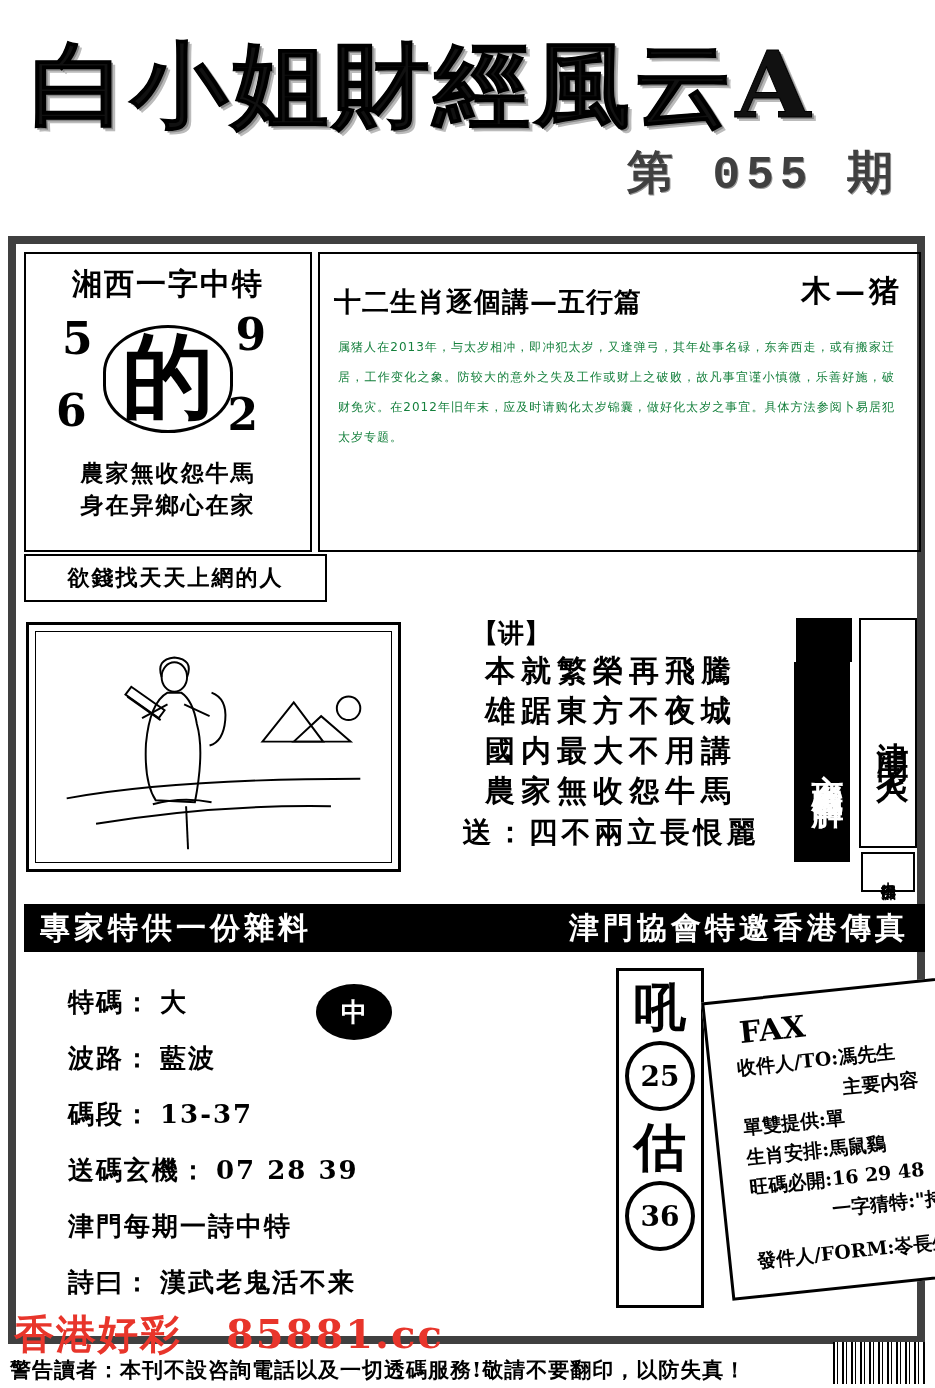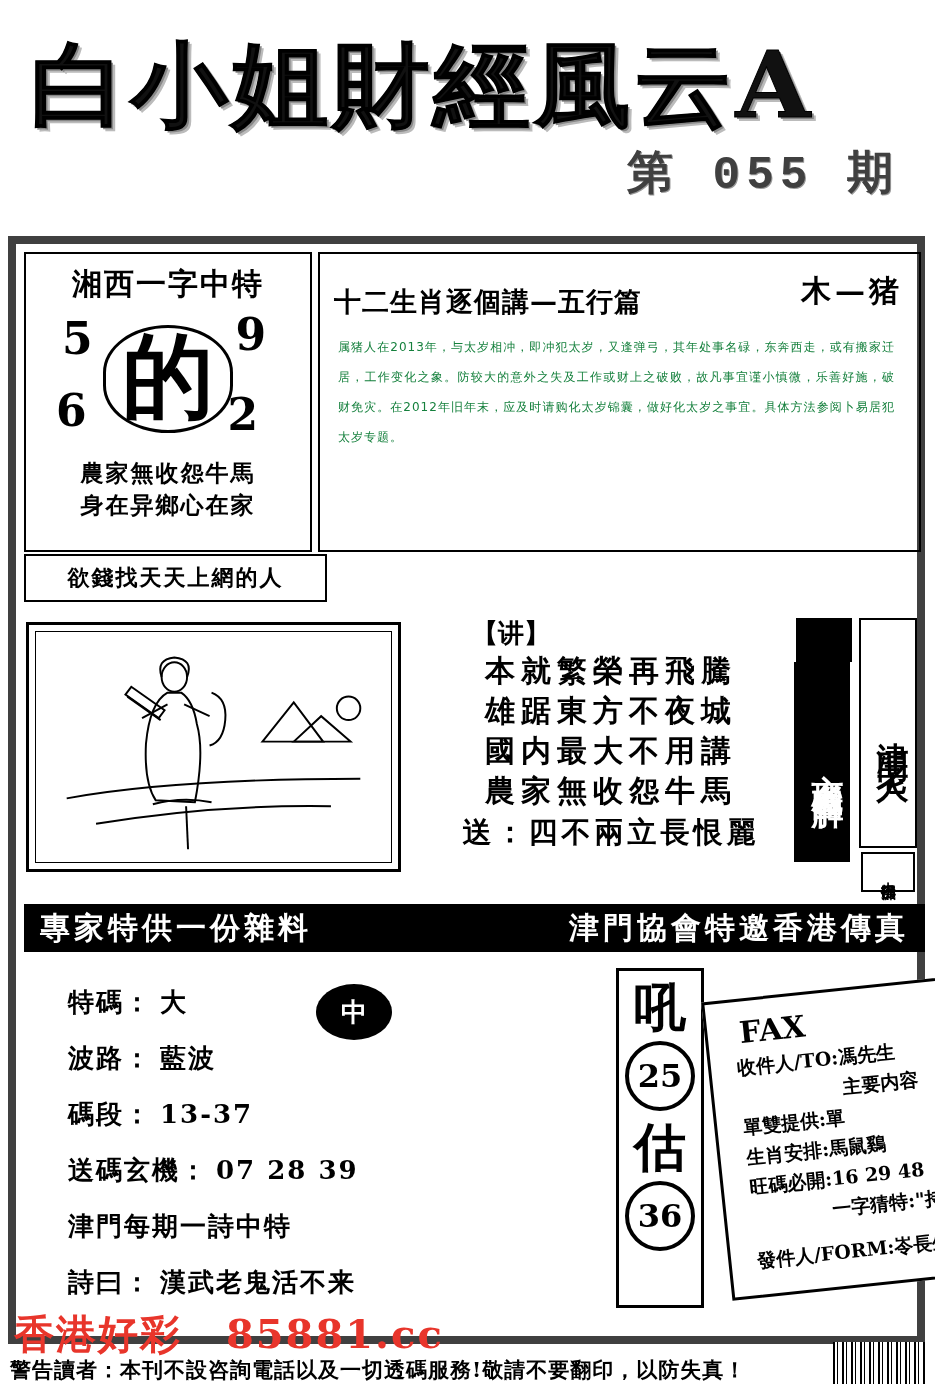--- a/index.html
+++ b/index.html
@@ -79,21 +79,21 @@
 
   
   .info{position:absolute;left:20px;top:730px;width:420px;}
   .info-row{font-family:"DejaVu Serif","Liberation Serif",serif;font-weight:bold;font-size:26px;letter-spacing:2px;line-height:56px;white-space:nowrap;margin-left:32px;}
   .info-row .val{margin-left:8px;}
   .emblem{position:absolute;left:300px;top:740px;width:76px;height:56px;border-radius:50%;background:#000;color:#fff;display:flex;align-items:center;justify-content:center;font-family:"DejaVu Serif","Liberation Serif",serif;font-weight:bold;font-size:26px;}
 
   
   .vcol{position:absolute;left:600px;top:724px;width:88px;height:340px;border:3px solid #000;box-sizing:border-box;text-align:center;background:#fff;}
   .vcol .ch{font-family:"DejaVu Serif","Liberation Serif",serif;font-weight:bold;font-size:52px;line-height:60px;margin-top:6px;}
-  .circnum{width:62px;height:62px;border:4px solid #000;border-radius:50%;margin:4px auto;display:flex;align-items:center;justify-content:center;font-family:"DejaVu Serif","Liberation Serif",serif;font-weight:bold;font-size:32px;}
+  .circnum{width:62px;height:62px;border:4px solid #000;border-radius:50%;margin:4px auto;display:flex;align-items:center;justify-content:center;font-family:"DejaVu Serif","Liberation Serif",serif;font-weight:bold;font-size:28px;}
 
   
   .fax{position:absolute;left:700px;top:718px;width:330px;height:350px;}
   .fax-paper{position:absolute;left:0;top:24px;width:300px;height:300px;border:3px solid #000;background:#fff;transform:rotate(-6deg);box-sizing:border-box;}
   .fax-txt{position:absolute;left:0;top:30px;width:310px;transform:rotate(-6deg);}
   .fax-title{font-family:"DejaVu Serif","Liberation Serif",serif;font-weight:bold;font-size:30px;margin:10px 0 2px 34px;}
   .fax-line{font-family:"DejaVu Serif","Liberation Serif",serif;font-weight:bold;font-size:19px;line-height:30px;margin-left:28px;white-space:nowrap;}
   .fax-c{text-align:center;}
 
   

